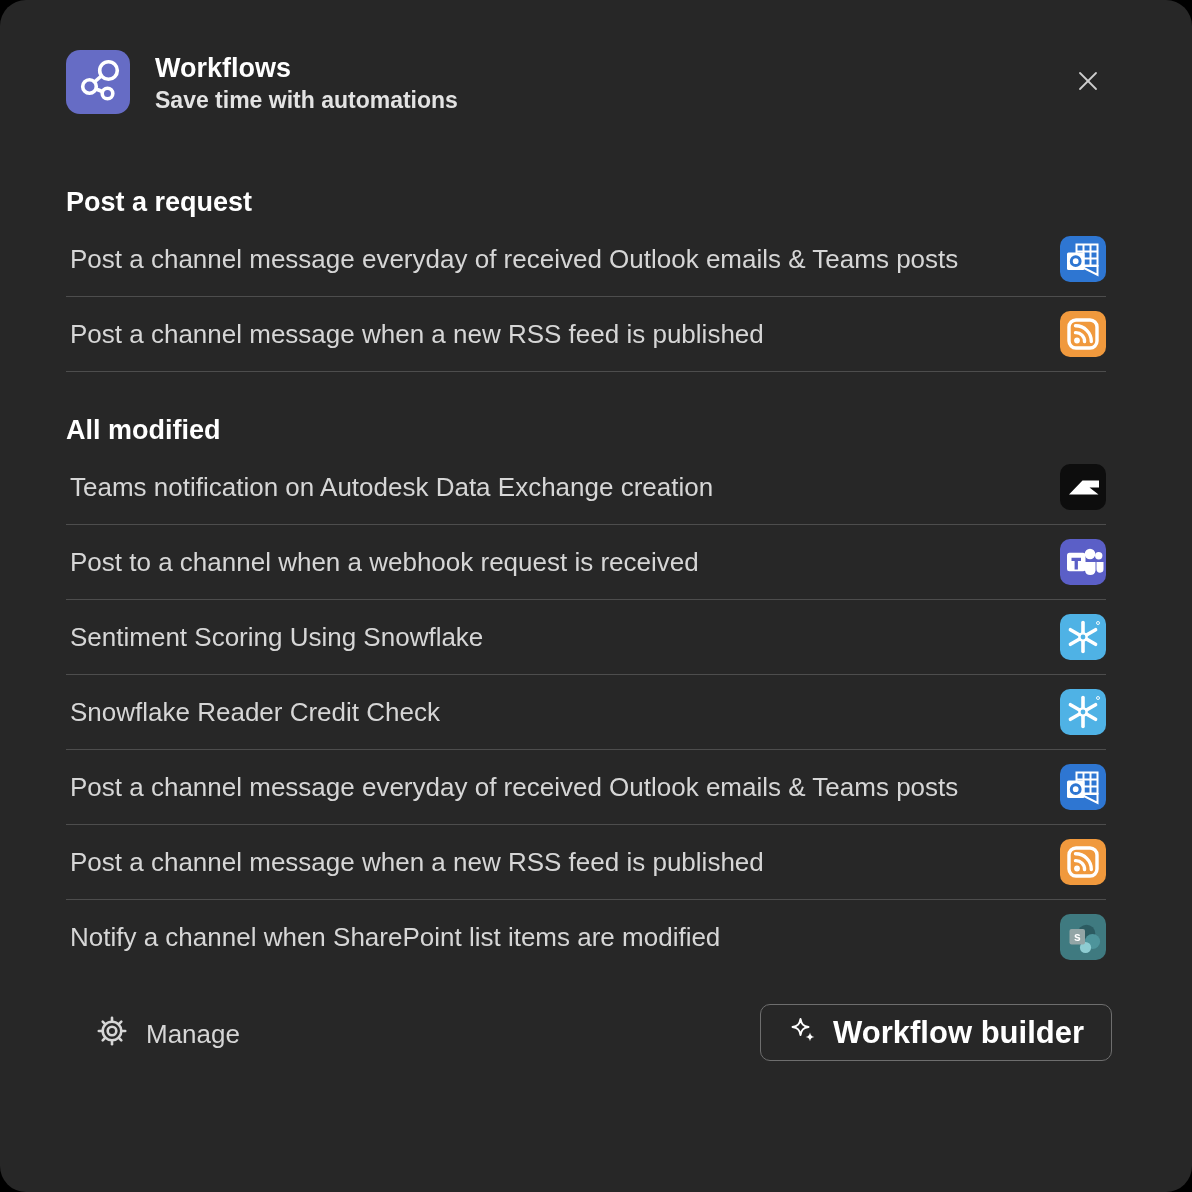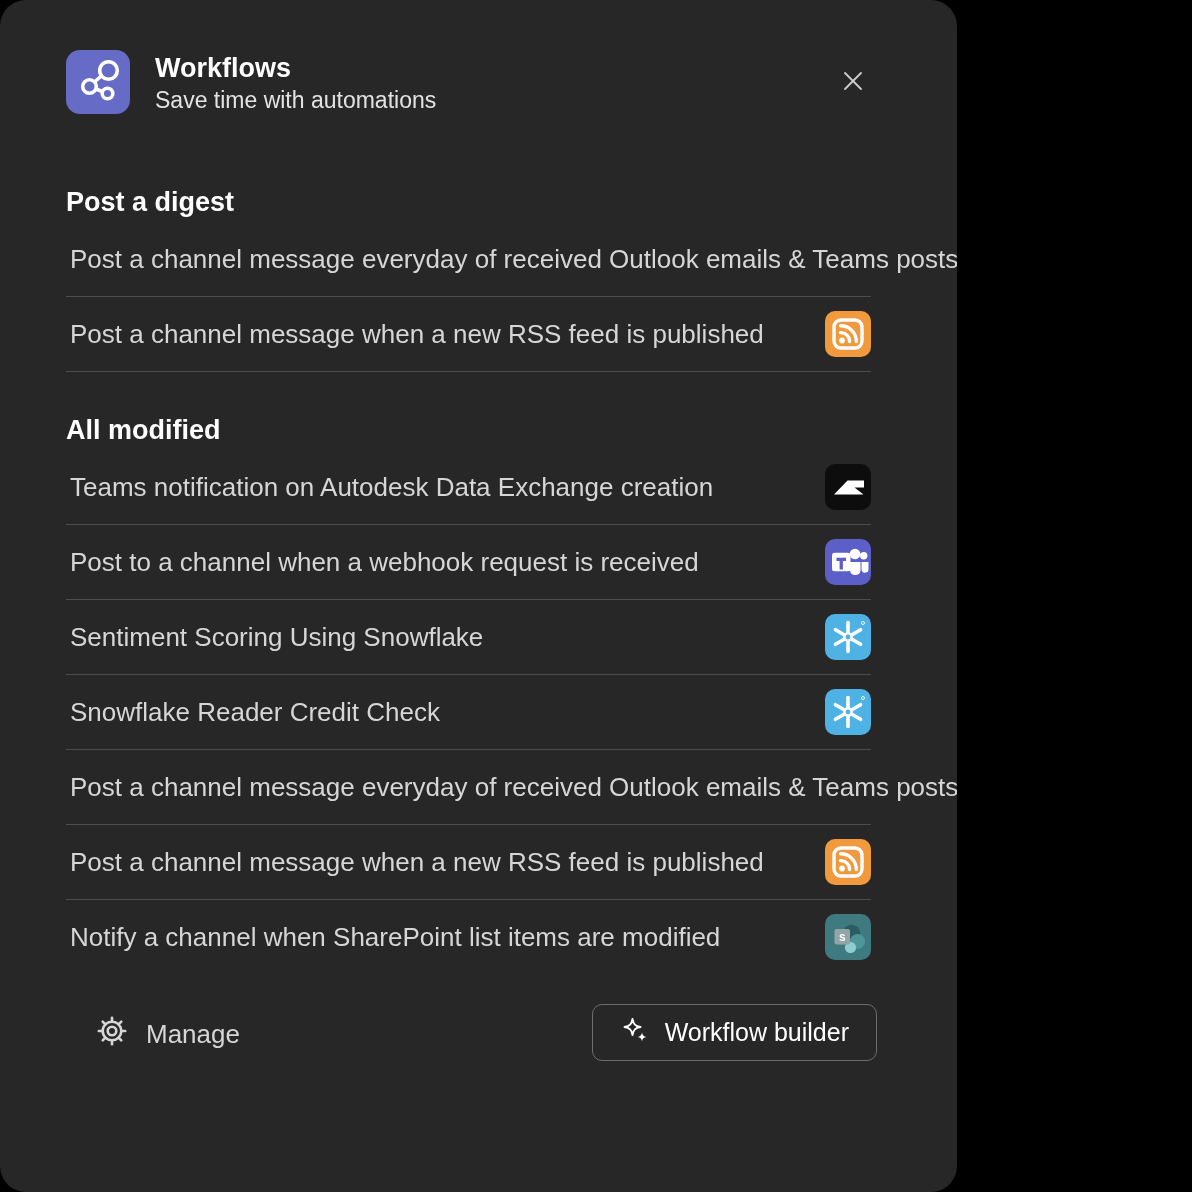--- a/index.html
+++ b/index.html
@@ -1,44 +1,44 @@
 <!DOCTYPE html>
 <html style="--dialog_bg: #272727; --divider: #4d4d4d; --row_text: #d6d6d6; --workflows_purple: #666cc5; --outlook_blue: #2e76d2; --rss_orange: #f0993d; --autodesk_black: #0d0d0d; --teams_purple: #5b5fc7; --snowflake_blue: #4fb2e5; --sharepoint_teal: #3f7a80;"><head>
 <meta charset="utf-8">
 <style>
   html,body{margin:0;padding:0;background:#000;}
   body{width:1192px;height:1192px;font-family:"Liberation Sans",sans-serif;-webkit-font-smoothing:antialiased;}
-  .dialog{position:relative;width:957px;height:1192px;background:var(--dialog_bg,#272727);border-radius:26px;overflow:hidden;}
+  .dialog{position:relative;width:1192px;height:1192px;background:var(--dialog_bg,#272727);border-radius:26px;overflow:hidden;}
 
   
   .hdr{display:flex;align-items:flex-start;gap:25px;padding:50px 86px 0 66px;position:relative;}
   .app-icon{width:64px;height:64px;border-radius:14px;background:var(--workflows_purple,#666cc5);display:flex;align-items:center;justify-content:center;flex:0 0 auto;}
   .hdr-text{padding-top:2px;}
   .title{font-size:27px;font-weight:700;color:#fff;line-height:33px;}
-  .subtitle{font-size:23px;font-weight:400;color:#e3e3e3;line-height:31px;}
+  .subtitle{font-size:23px;font-weight:700;color:#e3e3e3;line-height:31px;}
   .close-btn{position:absolute;top:62px;right:84px;width:40px;height:40px;display:flex;align-items:center;justify-content:center;cursor:pointer;background:none;border:none;padding:0;}
 
   
   .content{padding:0 86px 0 66px;}
   section h2{margin:0;font-size:27px;font-weight:700;color:#fff;line-height:32px;}
   section:first-of-type h2{margin-top:70px;}
   section:last-of-type h2{margin-top:42px;}
   .list{margin-top:4px;}
   .row{height:74px;display:flex;align-items:center;justify-content:space-between;border-bottom:1px solid var(--divider,#4d4d4d);cursor:pointer;gap:28px;}
   section:last-of-type .row:last-child{border-bottom:none;}
   .row-label{font-size:26px;color:#d6d6d6;padding-left:4px;white-space:nowrap;}
   .icon-badge{width:46px;height:46px;flex:0 0 auto;display:flex;}
   .icon-badge svg{display:block;}
 
   
   .footer{margin-top:30px;padding:0 80px 0 66px;display:flex;align-items:center;justify-content:space-between;}
   .manage-btn{display:flex;align-items:flex-end;gap:18px;margin-left:30px;background:none;border:none;padding:0;cursor:pointer;}
   .manage-label{font-size:26px;color:#d6d6d6;}
   .builder-btn{display:flex;align-items:center;gap:15px;height:57px;padding:0 27px;background:none;border:1px solid #6e6e6e;border-radius:10px;cursor:pointer;}
-  .builder-label{font-size:25px;font-weight:400;color:#fff;}
+  .builder-label{font-size:31px;font-weight:700;color:#fff;}
 </style>
 </head>
 <body>
 
 <div class="dialog">
 
   <div class="hdr">
     <div class="app-icon">
       <span id="wf-icon"><svg width="64" height="64" viewBox="0 0 64 64">
             <g stroke="#fff" stroke-width="3.6" fill="none">
@@ -59,21 +59,21 @@
             <g stroke="#cfcfcf" stroke-width="1.8" stroke-linecap="round">
               <line x1="10" y1="10" x2="26" y2="26"></line>
               <line x1="26" y1="10" x2="10" y2="26"></line>
             </g>
           </svg></span>
     </button>
   </div>
 
   <div class="content" id="sections">
       <section>
-        <h2>Post a digest</h2>
+        <h2>Post a request</h2>
         <div class="list">
           <div class="row">
             <span class="row-label">Post a channel message everyday of received Outlook emails &amp; Teams posts</span>
             <span class="icon-badge">
               <svg width="46" height="46" viewBox="0 0 46 46">
                 <rect width="46" height="46" rx="10" fill="#2e76d2"></rect>
                 <g fill="none" stroke="#fff" stroke-width="2">
                   <rect x="16.5" y="8.5" width="21" height="21"></rect>
                   <line x1="23.5" y1="8.5" x2="23.5" y2="29.5"></line>
                   <line x1="30.5" y1="8.5" x2="30.5" y2="29.5"></line>

